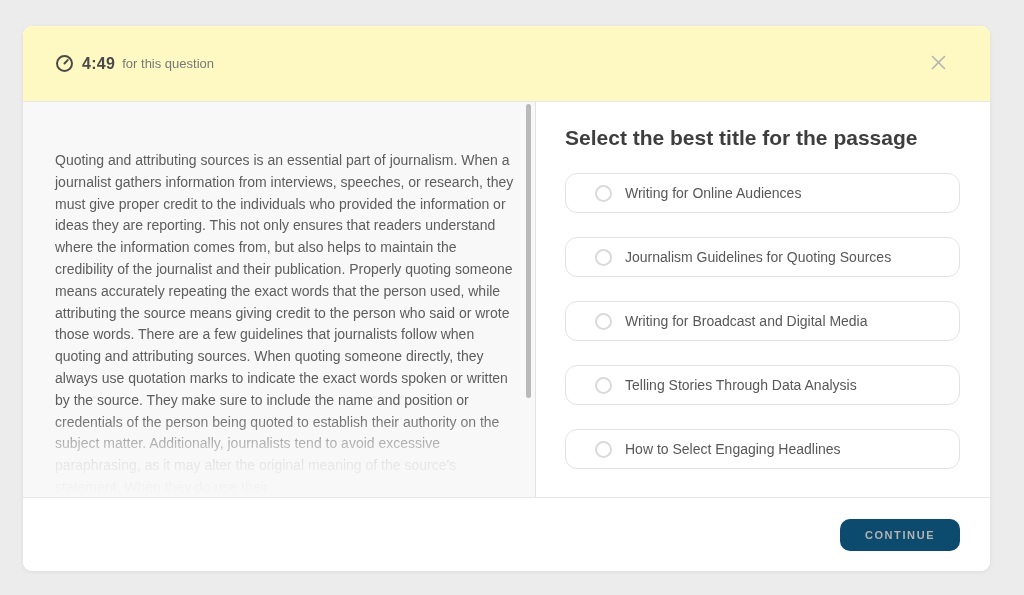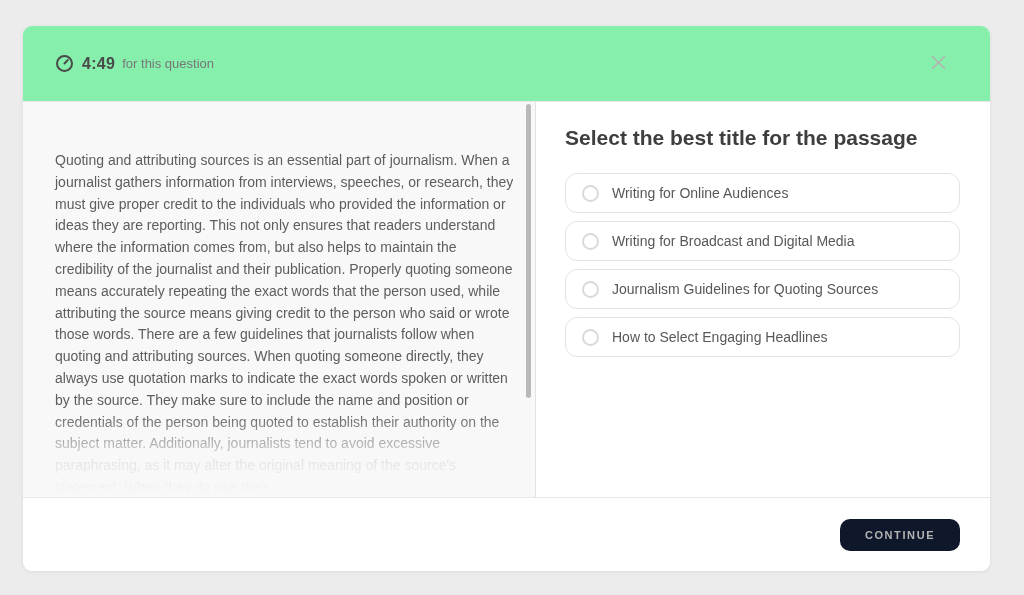--- a/index.html
+++ b/index.html
@@ -22,21 +22,21 @@
   }
   
   .hdr {
     height: 76px;
     flex: 0 0 76px;
     display: flex;
     align-items: center;
     justify-content: space-between;
     padding: 0 38px 0 32px;
     border-bottom: 1px solid #e7e7e7;
-    background: #86efac;
+    background: #fef9c3;
   }
   .timer { display: flex; align-items: center; }
   .timer svg { display: block; margin-right: 8px; }
   .timer-value {
     font-size: 16px; font-weight: bold; color: #4a4a4a;
     letter-spacing: .3px; margin-right: 7px;
   }
   .timer-label { font-size: 13px; color: #787878; }
   .close-btn {
     width: 28px; height: 28px;
@@ -90,22 +90,22 @@
     line-height: 24px;
     margin-bottom: 23px;
   }
   .option {
     display: flex;
     align-items: center;
     height: 40px;
     border: 1.5px solid #e3e3e3;
     border-radius: 12px;
     background: #fff;
-    margin-bottom: 8px;
-    padding-left: 16px;
+    margin-bottom: 24px;
+    padding-left: 29px;
     cursor: pointer;
   }
   .radio {
     width: 17px; height: 17px;
     border: 2px solid #dadada;
     border-radius: 50%;
     background: #fff;
     flex: 0 0 17px;
     margin-right: 13px;
   }
@@ -115,21 +115,21 @@
     flex: 0 0 74px;
     border-top: 1px solid #e7e7e7;
     background: #fff;
     display: flex;
     align-items: center;
     justify-content: flex-end;
     padding-right: 30px;
   }
   .continue-btn {
     width: 120px; height: 32px;
-    background: #0f172a;
+    background: #0c4a6e;
     color: #b4b4b4;
     border: none;
     border-radius: 10px;
     font-family: "Liberation Sans", sans-serif;
     font-size: 11px;
     font-weight: bold;
     letter-spacing: 1.6px;
   }
 </style>
 </head>
@@ -168,25 +168,29 @@
 
     <div class="question-panel">
       <div class="prompt">Select the best title for the passage</div>
 
       <div class="option">
         <span class="radio"></span>
         <span class="option-label">Writing for Online Audiences</span>
       </div>
       <div class="option">
         <span class="radio"></span>
+        <span class="option-label">Journalism Guidelines for Quoting Sources</span>
+      </div>
+      <div class="option">
+        <span class="radio"></span>
         <span class="option-label">Writing for Broadcast and Digital Media</span>
       </div>
       <div class="option">
         <span class="radio"></span>
-        <span class="option-label">Journalism Guidelines for Quoting Sources</span>
+        <span class="option-label">Telling Stories Through Data Analysis</span>
       </div>
       <div class="option">
         <span class="radio"></span>
         <span class="option-label">How to Select Engaging Headlines</span>
       </div>
     </div>
 
   </div>
 
   <div class="ftr">

